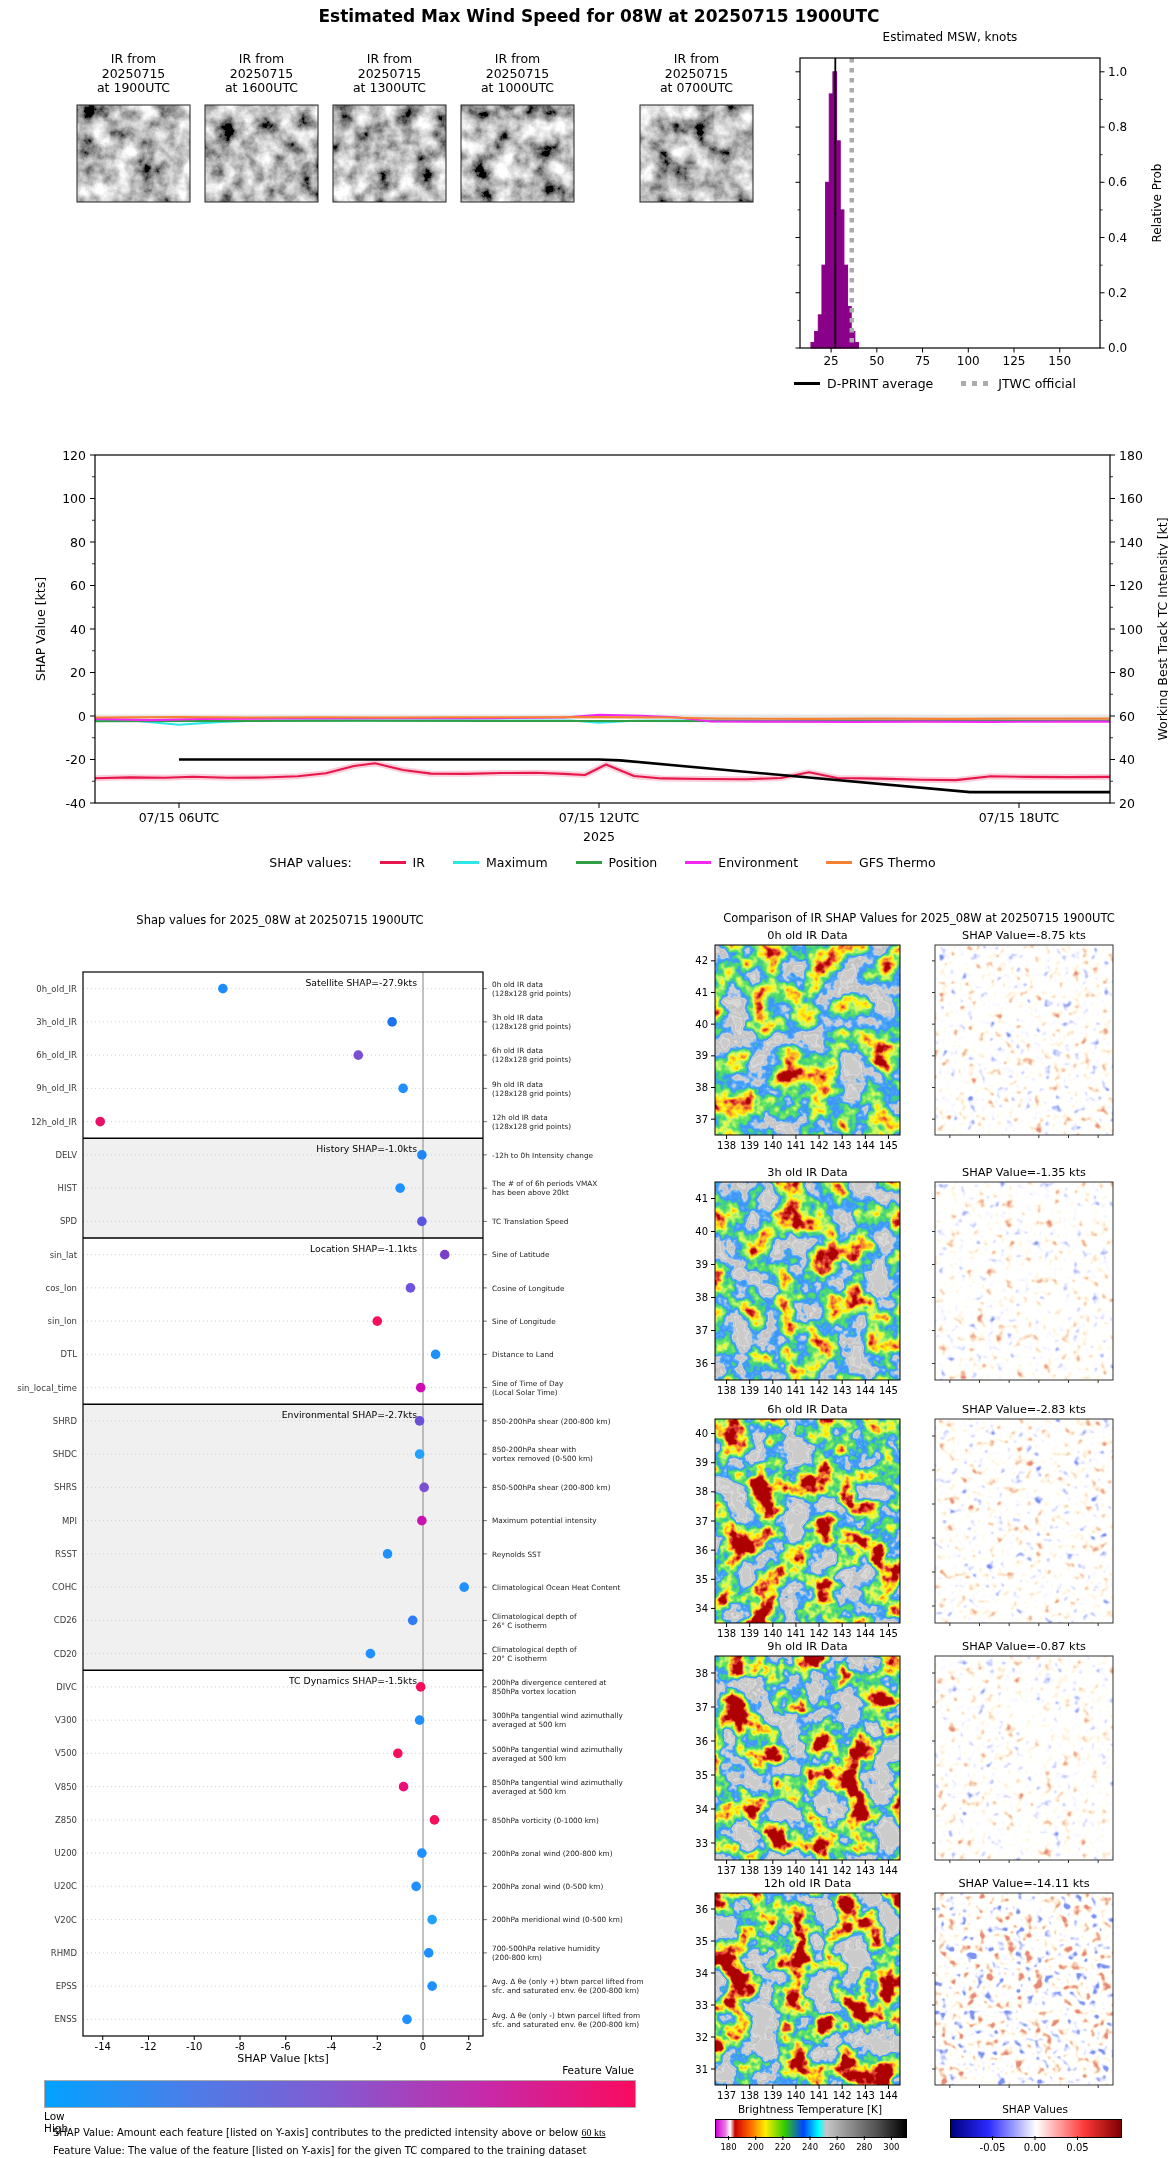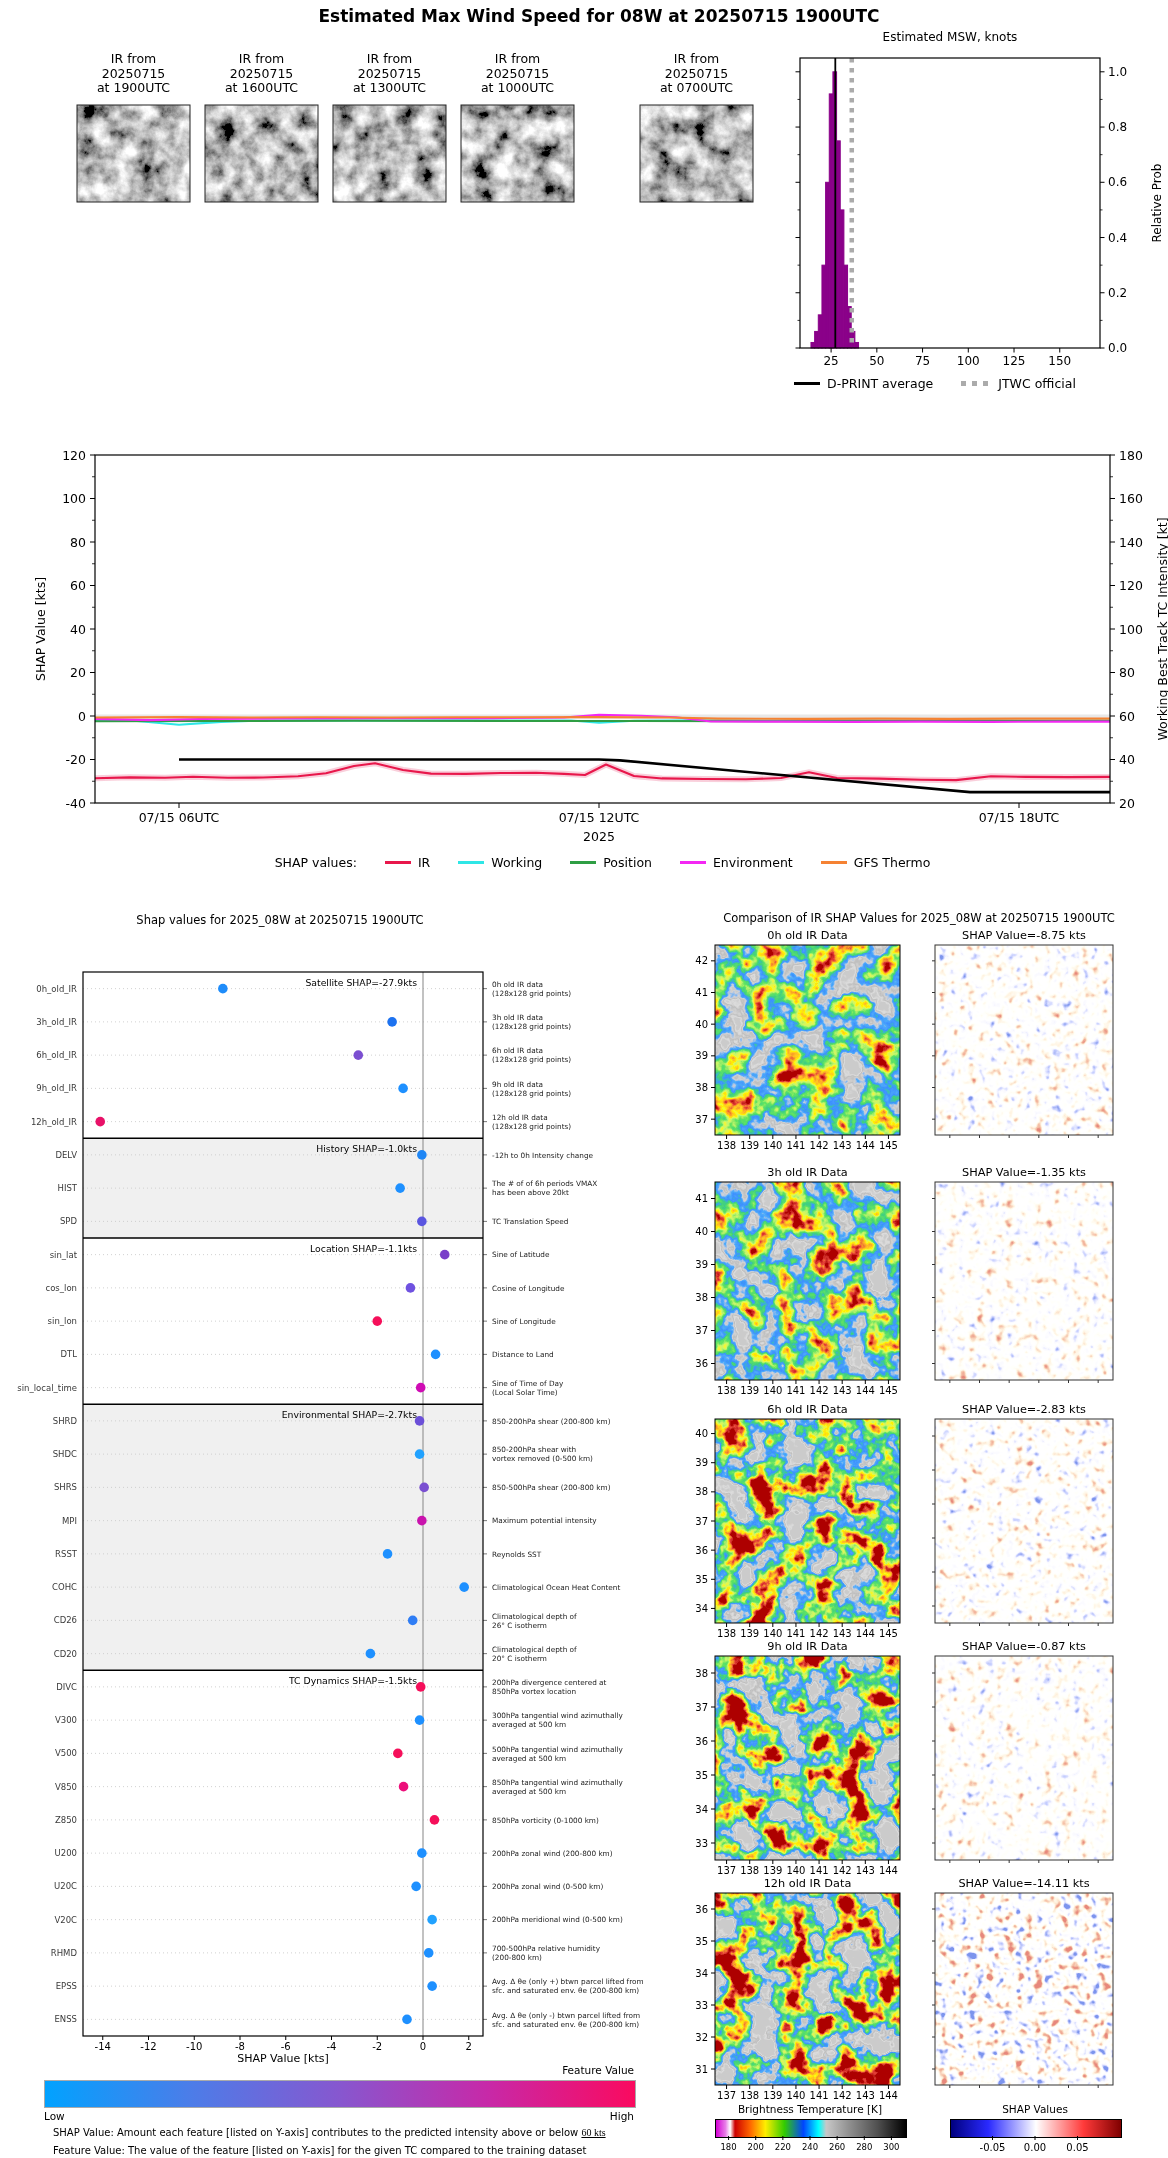--- a/index.html
+++ b/index.html
@@ -42,21 +42,21 @@
   </div>
 
   <div class="abs legend-row" id="ts-legend-1" style="left:80px;top:855px;width:1015px;">
     <span style="font-weight:500;">SHAP values:</span>
   <span class="leg-item">
         <span class="sw" style="background: rgb(232, 23, 75);"></span>
         <span>IR</span>
       </span>
       <span class="leg-item">
         <span class="sw" style="background: rgb(46, 230, 230);"></span>
-        <span>Working</span>
+        <span>Maximum</span>
       </span>
       <span class="leg-item">
         <span class="sw" style="background: rgb(47, 158, 68);"></span>
         <span>Position</span>
       </span>
       <span class="leg-item">
         <span class="sw" style="background: rgb(243, 39, 243);"></span>
         <span>Environment</span>
       </span>
       <span class="leg-item">
@@ -65,21 +65,21 @@
       </span>
     </div>
 
   <div class="abs tc" style="left:40px;top:913px;width:450px;font-size:11.5px;">Shap values for 2025_08W at 20250715 1900UTC</div>
   <div class="abs tc" style="left:68px;top:2052px;width:400px;font-size:11px;">SHAP Value [kts]</div>
 
   <div class="abs tc" style="left:640px;top:911px;width:528px;font-size:11.5px;">Comparison of IR SHAP Values for 2025_08W at 20250715 1900UTC</div>
 
   <div class="abs" style="left:29px;top:2064px;width:590px;text-align:right;font-size:10.5px;">Feature Value</div>
   <div id="fv-bar" style="left:29px;top:2080px;width:590px;height:26px;"></div>
-  <div class="abs" style="left:29px;top:2110px;width:590px;display:flex;justify-content:space-between;font-size:10.5px;">
+  <div class="abs" style="left:29px;top:2110px;width:590px;display:flex;justify-content:space-between;font-size:10.5px;flex-direction:column;">
     <span>Low</span>
     <span>High</span>
   </div>
   <div class="abs fn" style="left:38px;top:2127px;width:700px;">
     <span>SHAP Value: Amount each feature [listed on Y-axis] contributes to the predicted intensity above or below </span><span class="ul">60 kts</span>
   </div>
   <div class="abs fn" style="left:38px;top:2145px;width:700px;">Feature Value: The value of the feature [listed on Y-axis] for the given TC compared to the training dataset</div>
 
   <div class="abs tc" style="left:700px;top:2103px;width:190px;font-size:10.5px;">Brightness Temperature [K]</div>
   <div class="cbar" id="bt-bar" style="left:700px;top:2119px;width:190px;height:17px;"></div>

